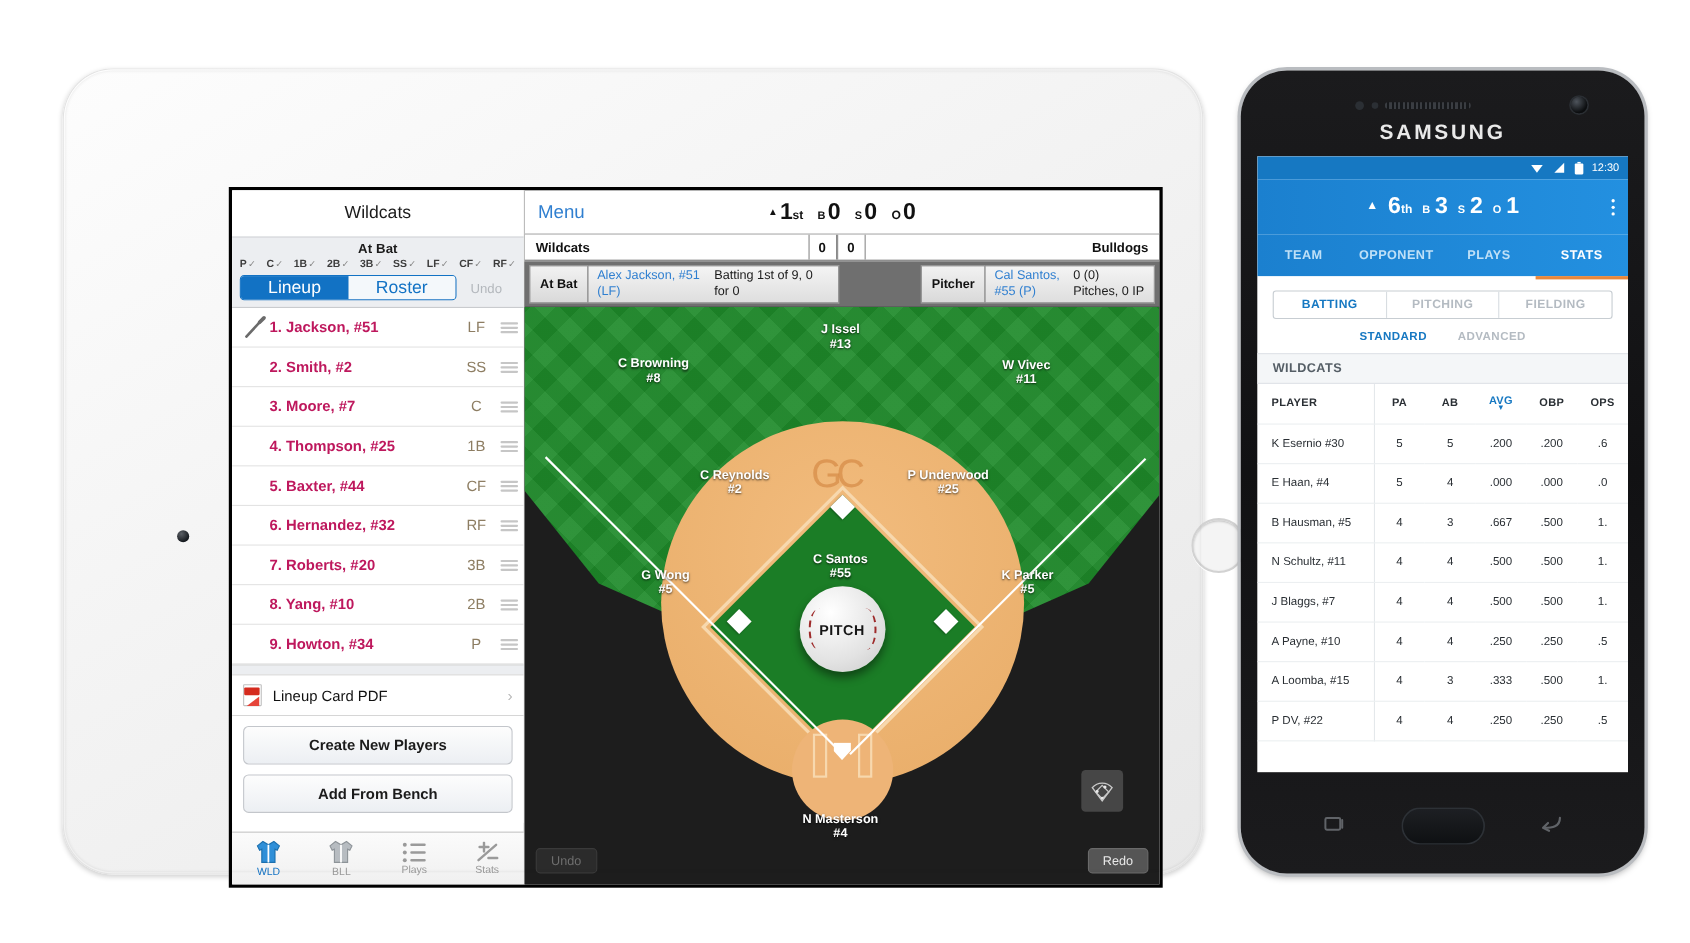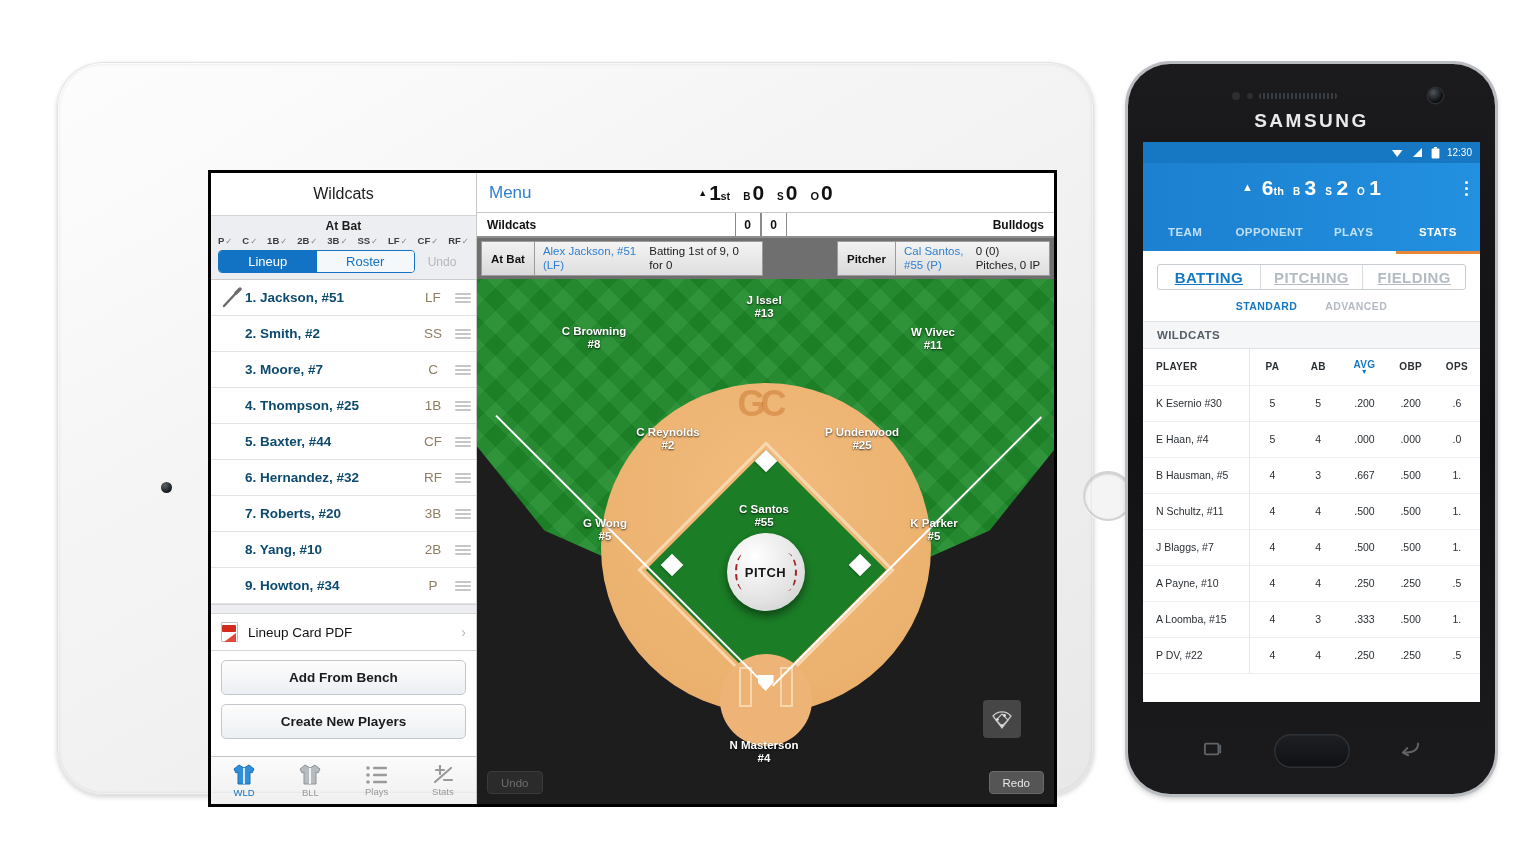--- a/index.html
+++ b/index.html
@@ -73,33 +73,33 @@
   }
   .sb-pos-row span.chk { color:#8a8a8a; font-weight:400; font-size:8.5px; margin-left:1px;}
   .seg-wrap { display:flex; align-items:center; padding: 0 7px; gap: 0; }
   .seg {
     flex:1; display:flex;
     border:1px solid #1272c4; border-radius:4px; overflow:hidden;
     height: 23px;
   }
   .seg-btn {
     flex:1; display:flex; align-items:center; justify-content:center;
-    font-size:13px; color:#1272c4; background:#f4f8fb;
+    font-size:16px; color:#1272c4; background:#f4f8fb;
   }
   .seg-btn.active { background:#1272c4; color:#fff; }
   .undo-lite { width: 54px; text-align:center; font-size: 12px; color:#b4b8bd; }
 
   .lineup-list { flex: 0 0 auto; background:#fff; }
   .lineup-row {
     height: 36px; display:flex; align-items:center;
     border-bottom:1px solid #e3e3e3; padding-left: 10px; position:relative;
   }
   .bat-icon { width: 22px; height: 22px; margin-right: 2px; flex:0 0 auto; }
   .bat-icon-spacer { width: 24px; flex:0 0 auto; }
-  .lineup-name { flex:1; font-size: 13.5px; font-weight:700; color:#0c4a6e; }
+  .lineup-name { flex:1; font-size: 13.5px; font-weight:700; color:#be185d; }
   .lineup-pos { width: 34px; text-align:center; font-size:13.5px; color:#8d7d62; font-weight:400;}
   .drag-handle { width: 26px; display:flex; flex-direction:column; gap:2px; align-items:center; }
   .drag-handle i { display:block; width:16px; height:2px; background:#c6c6c6; border-radius:1px;}
 
   .pdf-row {
     height: 38px; display:flex; align-items:center; gap:10px;
     padding: 0 10px; background:#fff;
     border-top:1px solid #d6d6d6; border-bottom:1px solid #d6d6d6;
   }
   .pdf-row-spacer{ height:9px; background:#eceef1; border-top:1px solid #d5d5d5;}
@@ -227,22 +227,22 @@
 
   .base {
     position:absolute; width: 16px; height: 16px; background:#fff; transform: rotate(45deg);
     box-shadow: 0 1px 2px rgba(0,0,0,.3);
   }
   .base.second { left: 50%; margin-left:-8px; top: 174px; }
   .base.first  { left: 50%; margin-left: 86px; top: 278px; }
   .base.third  { left: 50%; margin-left:-102px; top: 278px; }
 
   .gclogo {
-    position:absolute; left:50%; margin-left:-28px; top: 104px;
-    font-size: 36px; font-weight:700; color: rgba(196,108,36,.42);
+    position:absolute; left:50%; margin-left:-28px; top: 131px;
+    font-size: 36px; font-weight:400; color: rgba(196,108,36,.42);
     letter-spacing:-5px; font-family:"Liberation Sans", sans-serif;
   }
 
   .pitchball {
     position:absolute; left:50%; margin-left:-39px; top: 254px;
     width: 78px; height: 78px; border-radius:50%;
     background: radial-gradient(circle at 36% 30%, #ffffff, #e2e2e2 62%, #c9c9c9 100%);
     box-shadow: 0 5px 9px rgba(0,0,0,.45);
     display:flex; align-items:center; justify-content:center;
   }
@@ -334,23 +334,22 @@
   .android-tabs .t.active { color:#fff; }
   .tabs-underline { height:3px; background:#e8873a; width: 25%; margin-left: 75%; }
 
   .ph-seg-row { padding: 10px 14px 0; display:flex; }
   .ph-seg {
     flex:1; display:flex; border:1px solid #c7cdd2; border-radius:3px; overflow:hidden; height: 26px;
     background:#fff;
   }
   .ph-seg div {
     flex:1; display:flex; align-items:center; justify-content:center;
-    font-size:15px; font-weight:700; color:#b4bbc2; letter-spacing:.4px;
+    font-size:11px; font-weight:700; color:#b4bbc2; letter-spacing:.4px;
     border-right:1px solid #d8dde1;
-    text-decoration:underline;
   }
   .ph-seg div:last-child { border-right:none; }
   .ph-seg div.active { color:#1678c2; }
   .ph-sub-row { display:flex; justify-content:center; gap: 28px; padding: 10px 0 9px; }
   .ph-sub-row span { font-size:10.5px; font-weight:700; letter-spacing:.4px; color:#b4bbc2;}
   .ph-sub-row span.active { color:#1678c2; }
   .ph-team-hdr {
     height: 28px; display:flex; align-items:center; padding-left: 14px;
     background:#f4f6f8; border-top:1px solid #dfe3e7; border-bottom:1px solid #dfe3e7;
     font-size:11.5px; font-weight:700; color:#555e66; letter-spacing:.4px;
@@ -506,22 +505,22 @@
           <span class="pdf-icon">
             <span class="pg"></span>
               <span class="tag"></span>
               <span class="sw"></span>
           </span>
           <span class="pdf-label">Lineup Card PDF</span>
           <span class="chev">›</span>
         </div>
 
         <div class="sb-buttons">
+          <div class="big-btn">Create New Players</div>
           <div class="big-btn">Add From Bench</div>
-          <div class="big-btn">Create New Players</div>
         </div>
 
         <div class="tabbar">
           <div class="tabitem active">
             <svg width="26" height="22" viewBox="0 0 26 22">
               <path d="M3 5 L8 1 L13 4 L18 1 L23 5 L21 9 L19 8 L19 20 L7 20 L7 8 L5 9 Z" fill="#2f8fd8" stroke="#1b6fae" stroke-width="1"></path>
               <path d="M13 4 L13 20" stroke="#ffffff" stroke-width="1.6"></path>
             </svg>
             <span class="lbl">WLD</span>
           </div>

